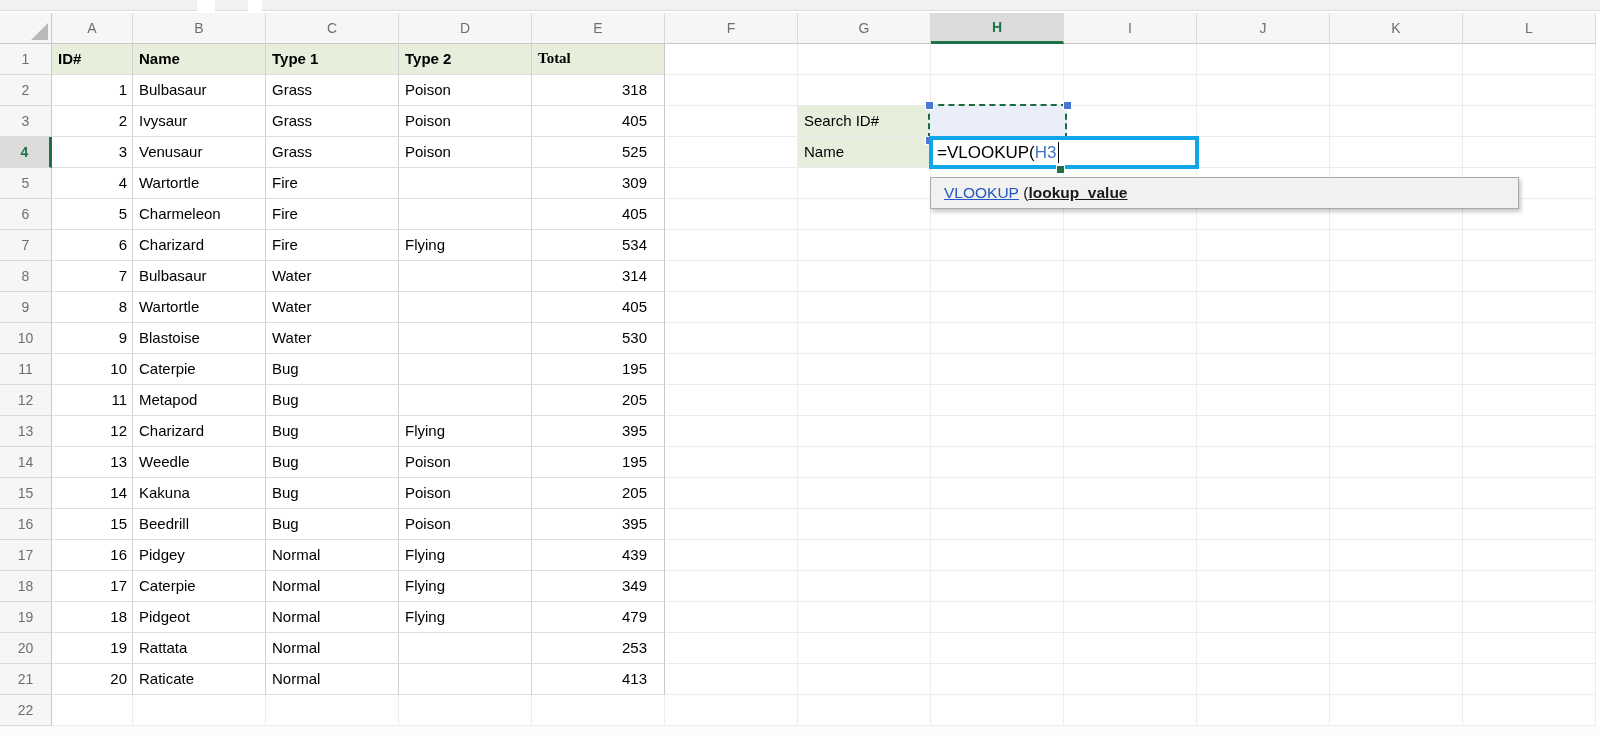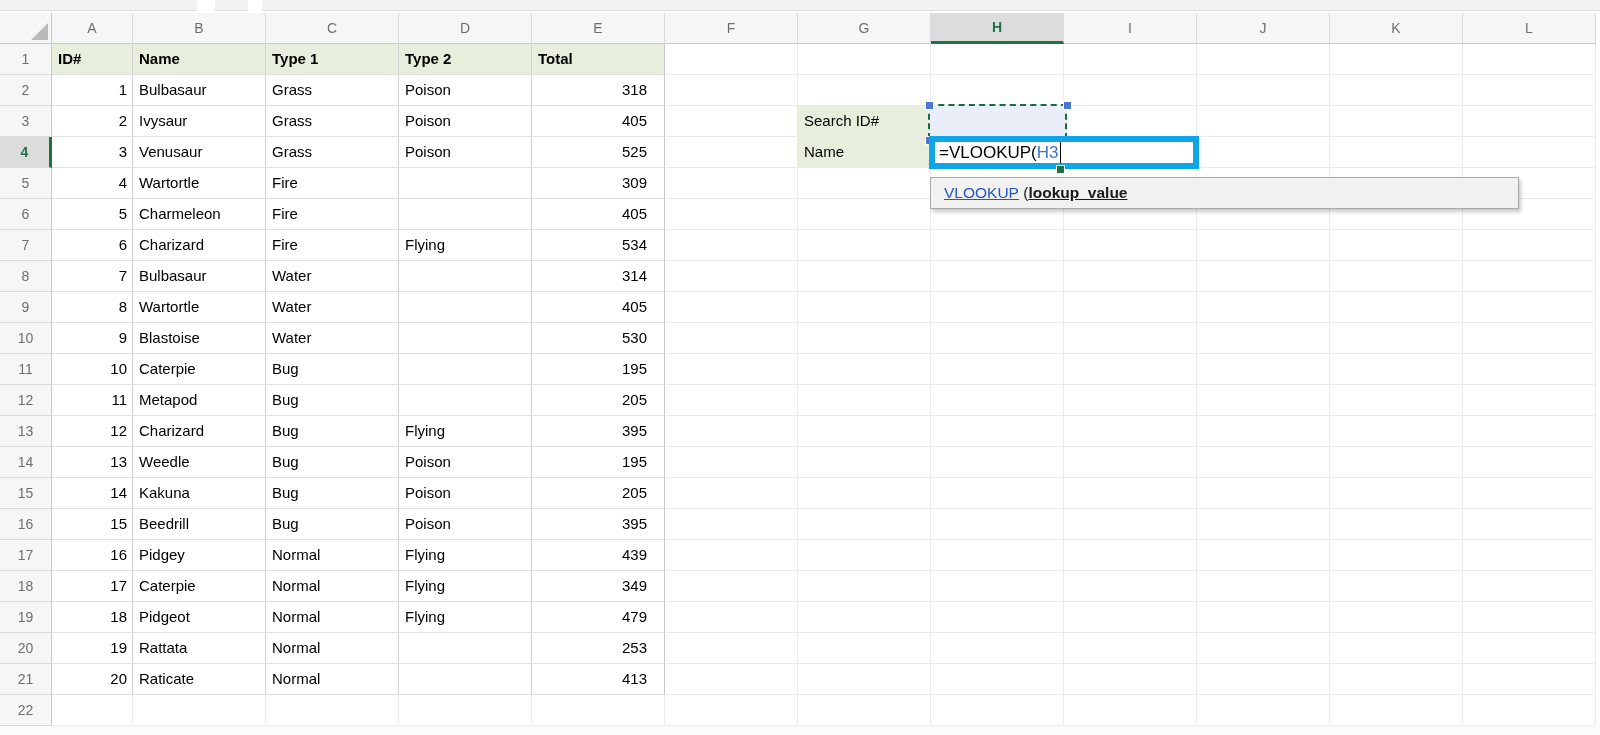--- a/index.html
+++ b/index.html
@@ -38,21 +38,21 @@
             border-right:1px solid #c9c9c9; border-bottom:1px solid #c9c9c9; }
   .corner .tri { position:absolute; right:3px; bottom:3px; width:0; height:0;
                  border-left:17px solid transparent; border-bottom:17px solid #b9b9b9; }
 
   
   .ref-box { position:absolute; left:928px; top:104px; width:139px; height:35px;
              background:#e9eef9; border:2px dashed #1a6b3c; z-index:5; }
   .handle { position:absolute; width:7px; height:7px; background:#4a77d4;
             box-shadow:0 0 0 1px #ffffff; z-index:6; }
   .edit-box { position:absolute; left:929px; top:136px; width:270px; height:33px;
-              background:#fff; border:6px solid #0ea5e9; z-index:7;
+              background:#fff; border:4px solid #0ea5e9; z-index:7;
               display:flex; align-items:center; padding-left:4px;
               font-size:17px; color:#000; }
   .edit-box .ref { color:#4472c4; }
   .caret { display:inline-block; width:1px; height:21px; background:#000; margin-left:1px; }
   .fill-handle { position:absolute; left:1057px; top:166px; width:7px; height:7px;
                  background:#1f7245; box-shadow:0 0 0 1px #ffffff; z-index:8; }
 
   .tooltip { position:absolute; left:930px; top:177px; width:589px; height:32px;
              background:#f1f1f0; border:1px solid #a9a9a9; z-index:9;
              box-shadow:2px 3px 4px rgba(0,0,0,0.22);
@@ -109,21 +109,21 @@
       <div class="rowhdr" style="left: 0px; top: 540px; width: 52px; height: 31px;">17</div>
       <div class="rowhdr" style="left: 0px; top: 571px; width: 52px; height: 31px;">18</div>
       <div class="rowhdr" style="left: 0px; top: 602px; width: 52px; height: 31px;">19</div>
       <div class="rowhdr" style="left: 0px; top: 633px; width: 52px; height: 31px;">20</div>
       <div class="rowhdr" style="left: 0px; top: 664px; width: 52px; height: 31px;">21</div>
       <div class="rowhdr" style="left: 0px; top: 695px; width: 52px; height: 31px;">22</div>
       <div class="cell in-table green bold txt" style="left: 52px; top: 44px; width: 81px; height: 31px;">ID#</div>
       <div class="cell in-table green bold txt" style="left: 133px; top: 44px; width: 133px; height: 31px;">Name</div>
       <div class="cell in-table green bold txt" style="left: 266px; top: 44px; width: 133px; height: 31px;">Type 1</div>
       <div class="cell in-table green bold txt" style="left: 399px; top: 44px; width: 133px; height: 31px;">Type 2</div>
-      <div class="cell in-table table-edge green bold txt" style="left: 532px; top: 44px; width: 133px; height: 31px;">Total</div>
+      <div class="cell in-table table-edge green bold txt" style="left: 532px; top: 44px; width: 133px; height: 31px; font-family: Liberation Serif, serif;">Total</div>
       <div class="cell" style="left: 665px; top: 44px; width: 133px; height: 31px;"></div>
       <div class="cell" style="left: 798px; top: 44px; width: 133px; height: 31px;"></div>
       <div class="cell" style="left: 931px; top: 44px; width: 133px; height: 31px;"></div>
       <div class="cell" style="left: 1064px; top: 44px; width: 133px; height: 31px;"></div>
       <div class="cell" style="left: 1197px; top: 44px; width: 133px; height: 31px;"></div>
       <div class="cell" style="left: 1330px; top: 44px; width: 133px; height: 31px;"></div>
       <div class="cell" style="left: 1463px; top: 44px; width: 133px; height: 31px;"></div>
       <div class="cell in-table num" style="left: 52px; top: 75px; width: 81px; height: 31px;">1</div>
       <div class="cell in-table txt" style="left: 133px; top: 75px; width: 133px; height: 31px;">Bulbasaur</div>
       <div class="cell in-table txt" style="left: 266px; top: 75px; width: 133px; height: 31px;">Grass</div>

